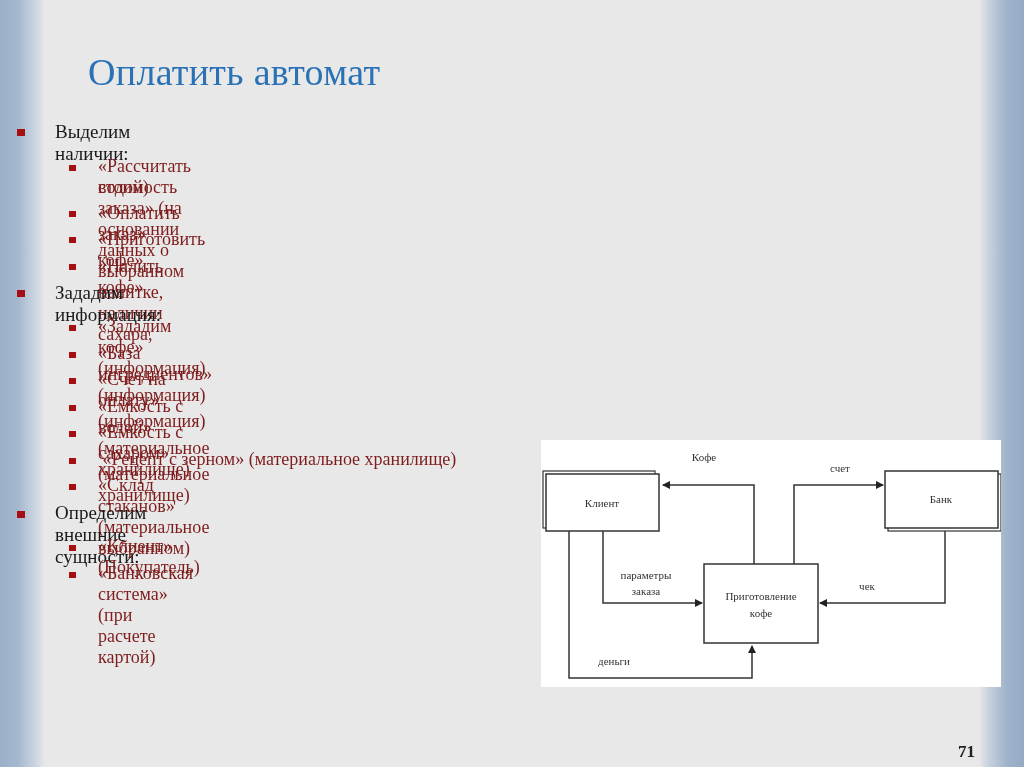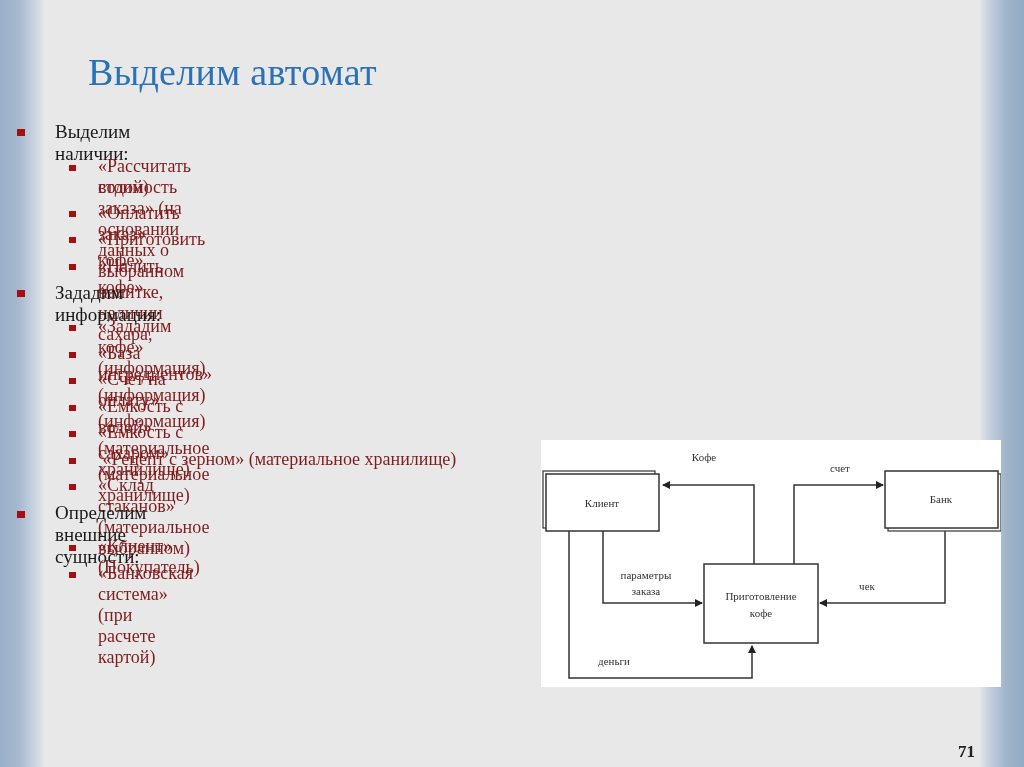--- a/index.html
+++ b/index.html
@@ -18,21 +18,21 @@
   .diagram svg { display:block; }
   .page-num { position:absolute; left:958px; top:742px; font-family:"Liberation Serif", serif; font-size:17px; color:#222;font-weight:bold; }
   .dlabel { font-family:"Liberation Serif", serif; font-size:11px; fill:#333; }
 </style>
 </head>
 <body>
 
 <div class="edge-left"></div>
 <div class="edge-right"></div>
 
-<div class="title">Выделим автомат</div>
+<div class="title">Оплатить автомат</div>
 
 <div class="content">
 
   <span class="b1" style="top:129px"></span>
   <div class="l1" style="top:121px">Выделим наличии:</div>
 
   <span class="b2" style="top:165px"></span>
   <div class="l2" style="top:156px">«Рассчитать стоимость заказа» (на основании данных о выбранном напитке, наличии сахара,</div>
   <div class="l2" style="top:177px">водой)</div>
 

